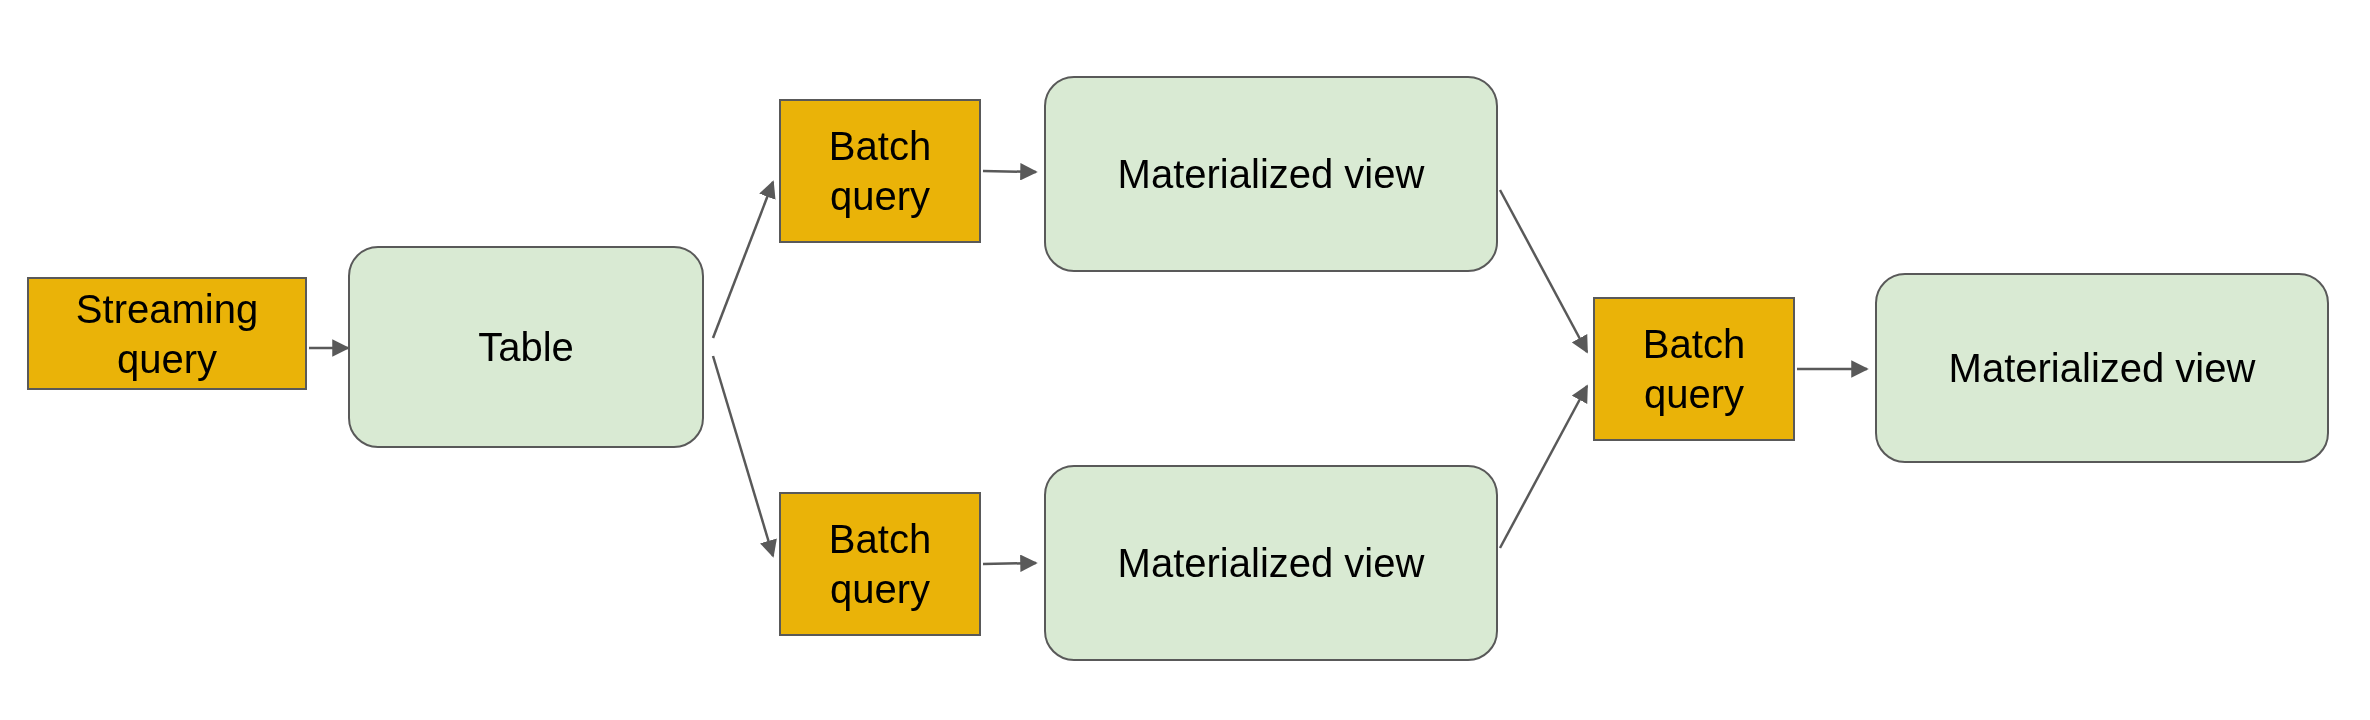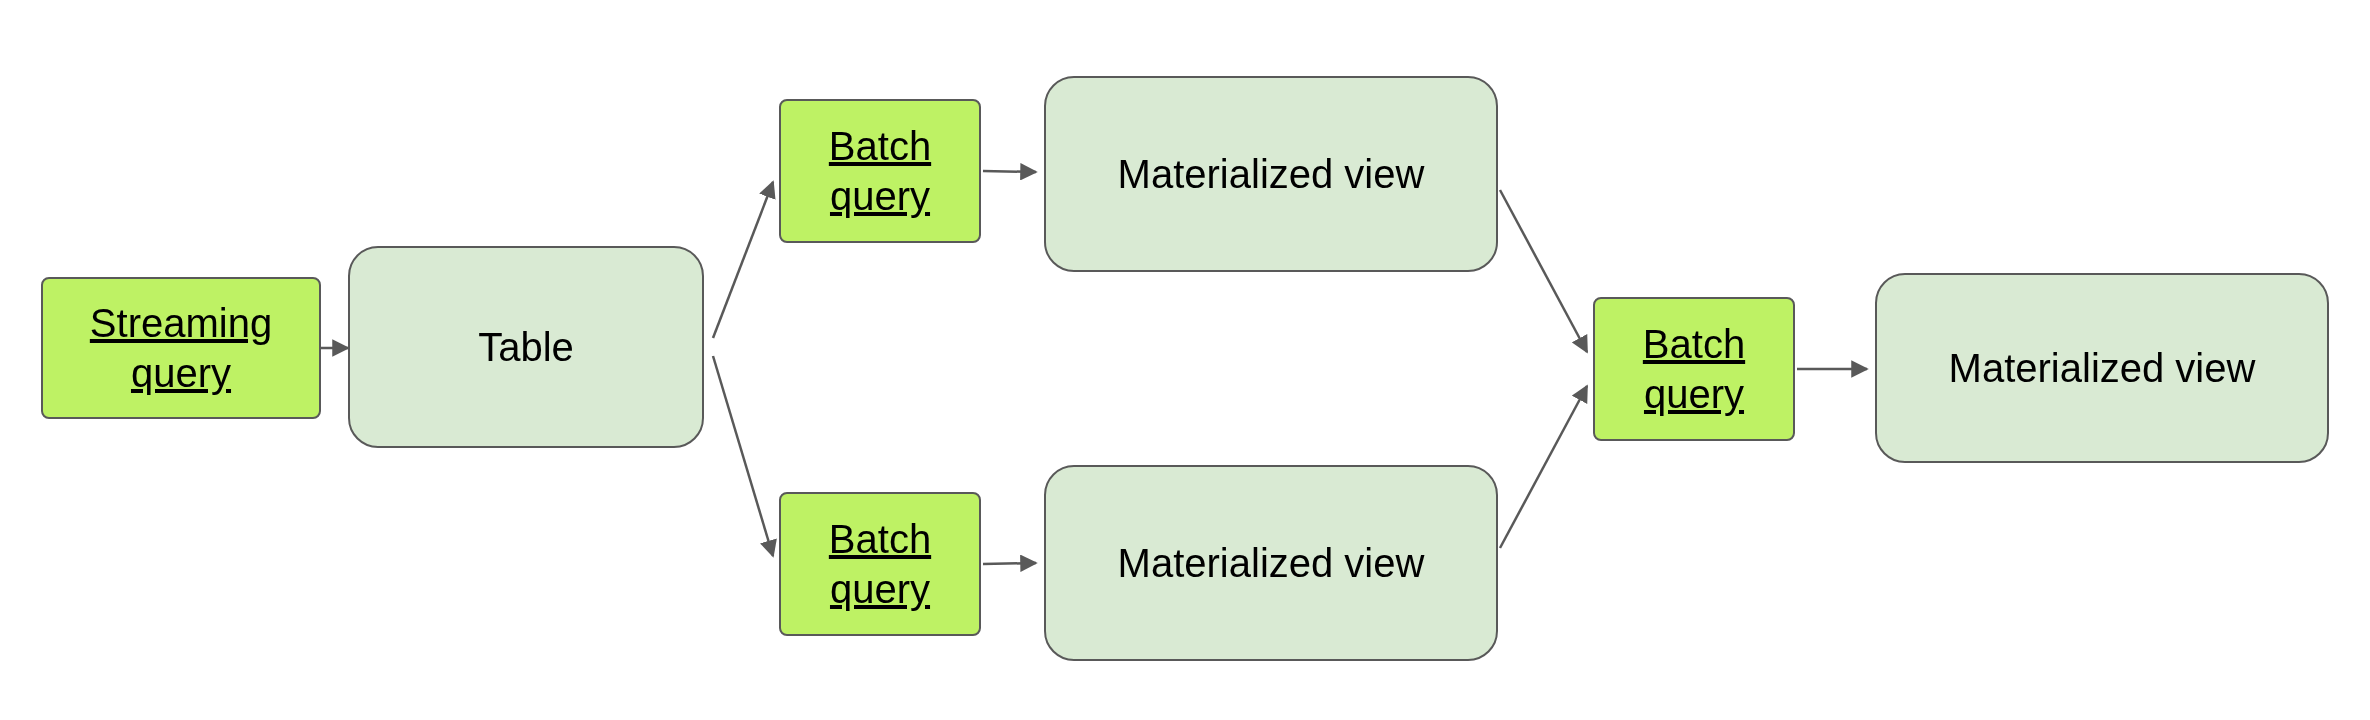--- a/index.html
+++ b/index.html
@@ -29,33 +29,32 @@
     display: flex;
     align-items: center;
     justify-content: center;
     text-align: center;
     color: #000000;
     font-size: 40px;
     line-height: 1.25;
   }
   .node span { display: block; }
   .query {
-    background: #bef264;
+    background: #eab308;
     border: 2.5px solid #595959;
-    border-radius: 8px;
-    text-decoration: underline;
+    border-radius: 0;
   }
   .view {
     background: #d9ead3;
     border: 2.5px solid #595959;
     border-radius: 30px;
   }
 
   
-  #n-streaming      { left: 27px;   top: 277px; width: 280px; height: 142px; padding: 0 28px; margin-left: 14px; }
+  #n-streaming      { left: 27px;   top: 277px; width: 280px; height: 113px; padding: 0 28px; }
   #n-table          { left: 348px;  top: 246px; width: 356px; height: 202px; }
   #n-batch-top      { left: 779px;  top: 99px;  width: 202px; height: 144px; padding: 0 10px; }
   #n-mv-top         { left: 1044px; top: 76px;  width: 454px; height: 196px; }
   #n-batch-bottom   { left: 779px;  top: 492px; width: 202px; height: 144px; padding: 0 10px; }
   #n-mv-bottom      { left: 1044px; top: 465px; width: 454px; height: 196px; }
   #n-batch-final    { left: 1593px; top: 297px; width: 202px; height: 144px; padding: 0 10px; }
   #n-mv-final       { left: 1875px; top: 273px; width: 454px; height: 190px; }
 </style>
 </head>
 <body>

